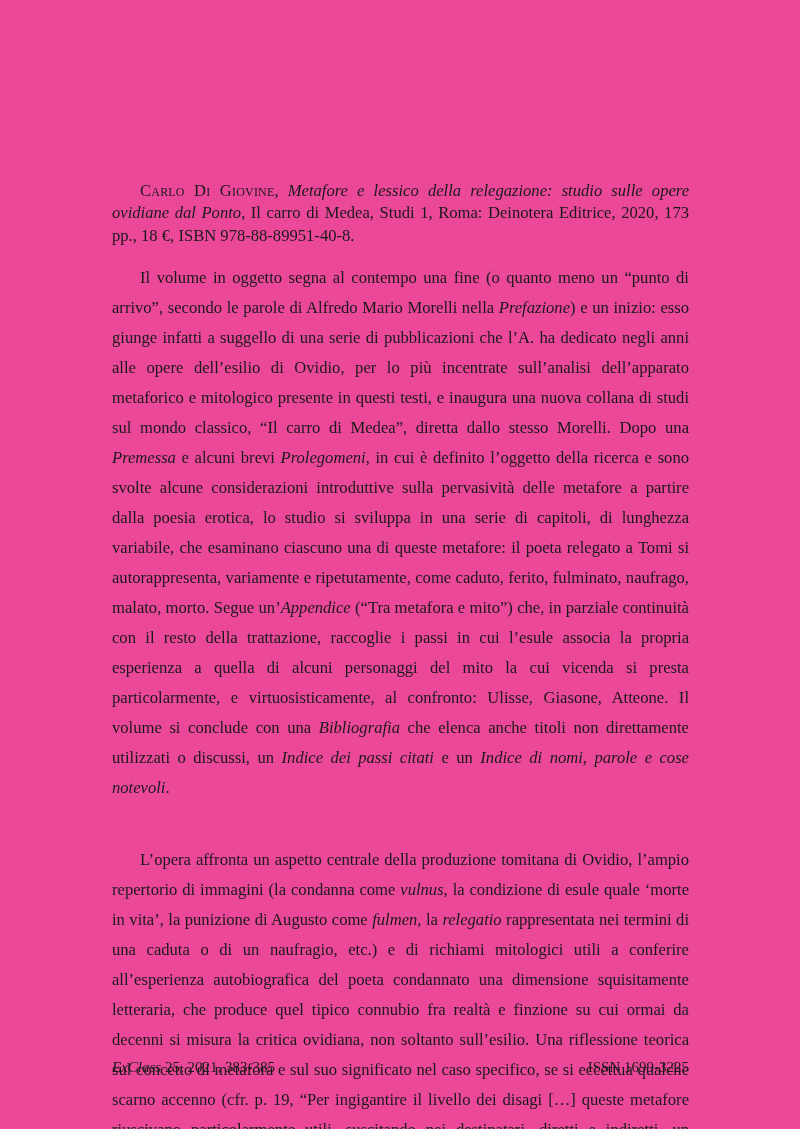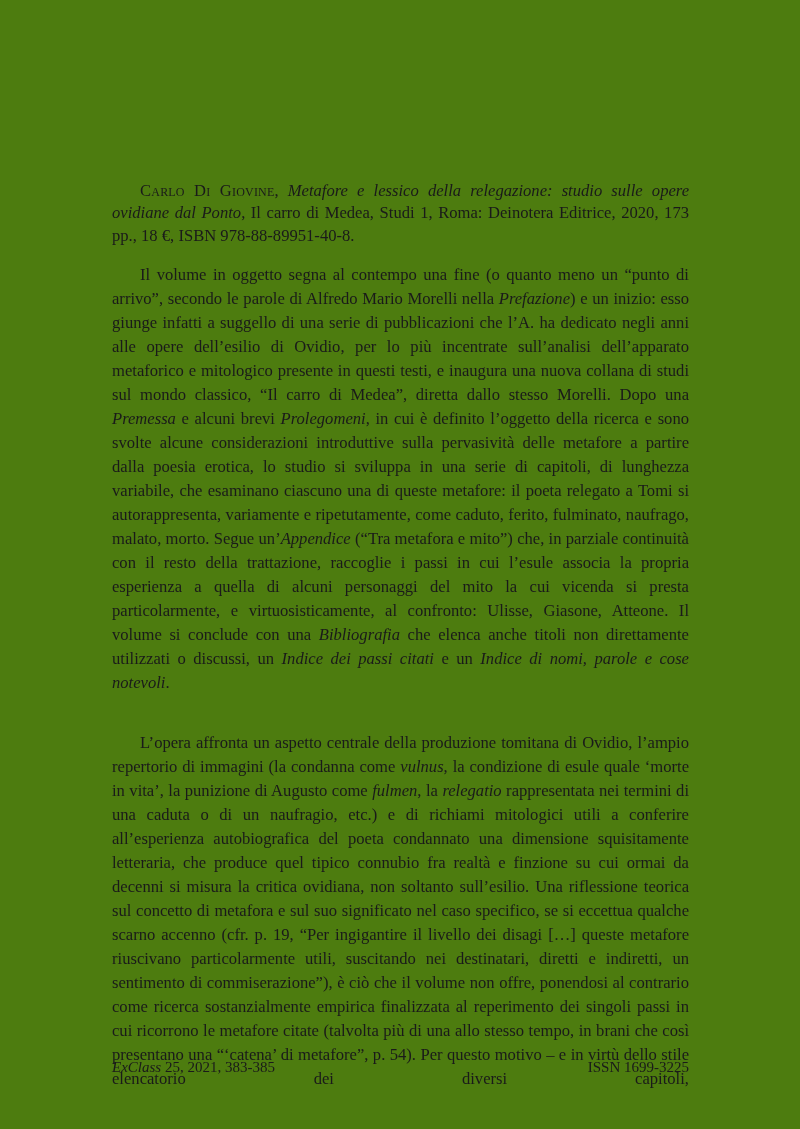--- a/index.html
+++ b/index.html
@@ -15,21 +15,21 @@
     color: #1a1a1a;
     overflow: hidden;
   }
 
   .page {
     position: absolute;
     left: 0;
     top: 0;
     width: 800px;
     height: 1129px;
-    background: #4d7c0f;
+    background: #ec4899;
   }
 
   .content {
     position: absolute;
     left: 112px;
     top: 180px;
     width: 577px;
   }
 
   
@@ -46,21 +46,21 @@
     font-variant: small-caps;
     letter-spacing: 0.2px;
   }
   .it {
     font-style: italic;
   }
 
   
   .para {
     font-size: 16.6px;
-    line-height: 24px;
+    line-height: 30px;
     text-align: justify;
     text-justify: inter-word;
     text-indent: 28px;
     margin: 0;
     hyphens: none;
     word-spacing: 0.1px;
   }
   .para + .para {
     margin-top: 12px;
   }

